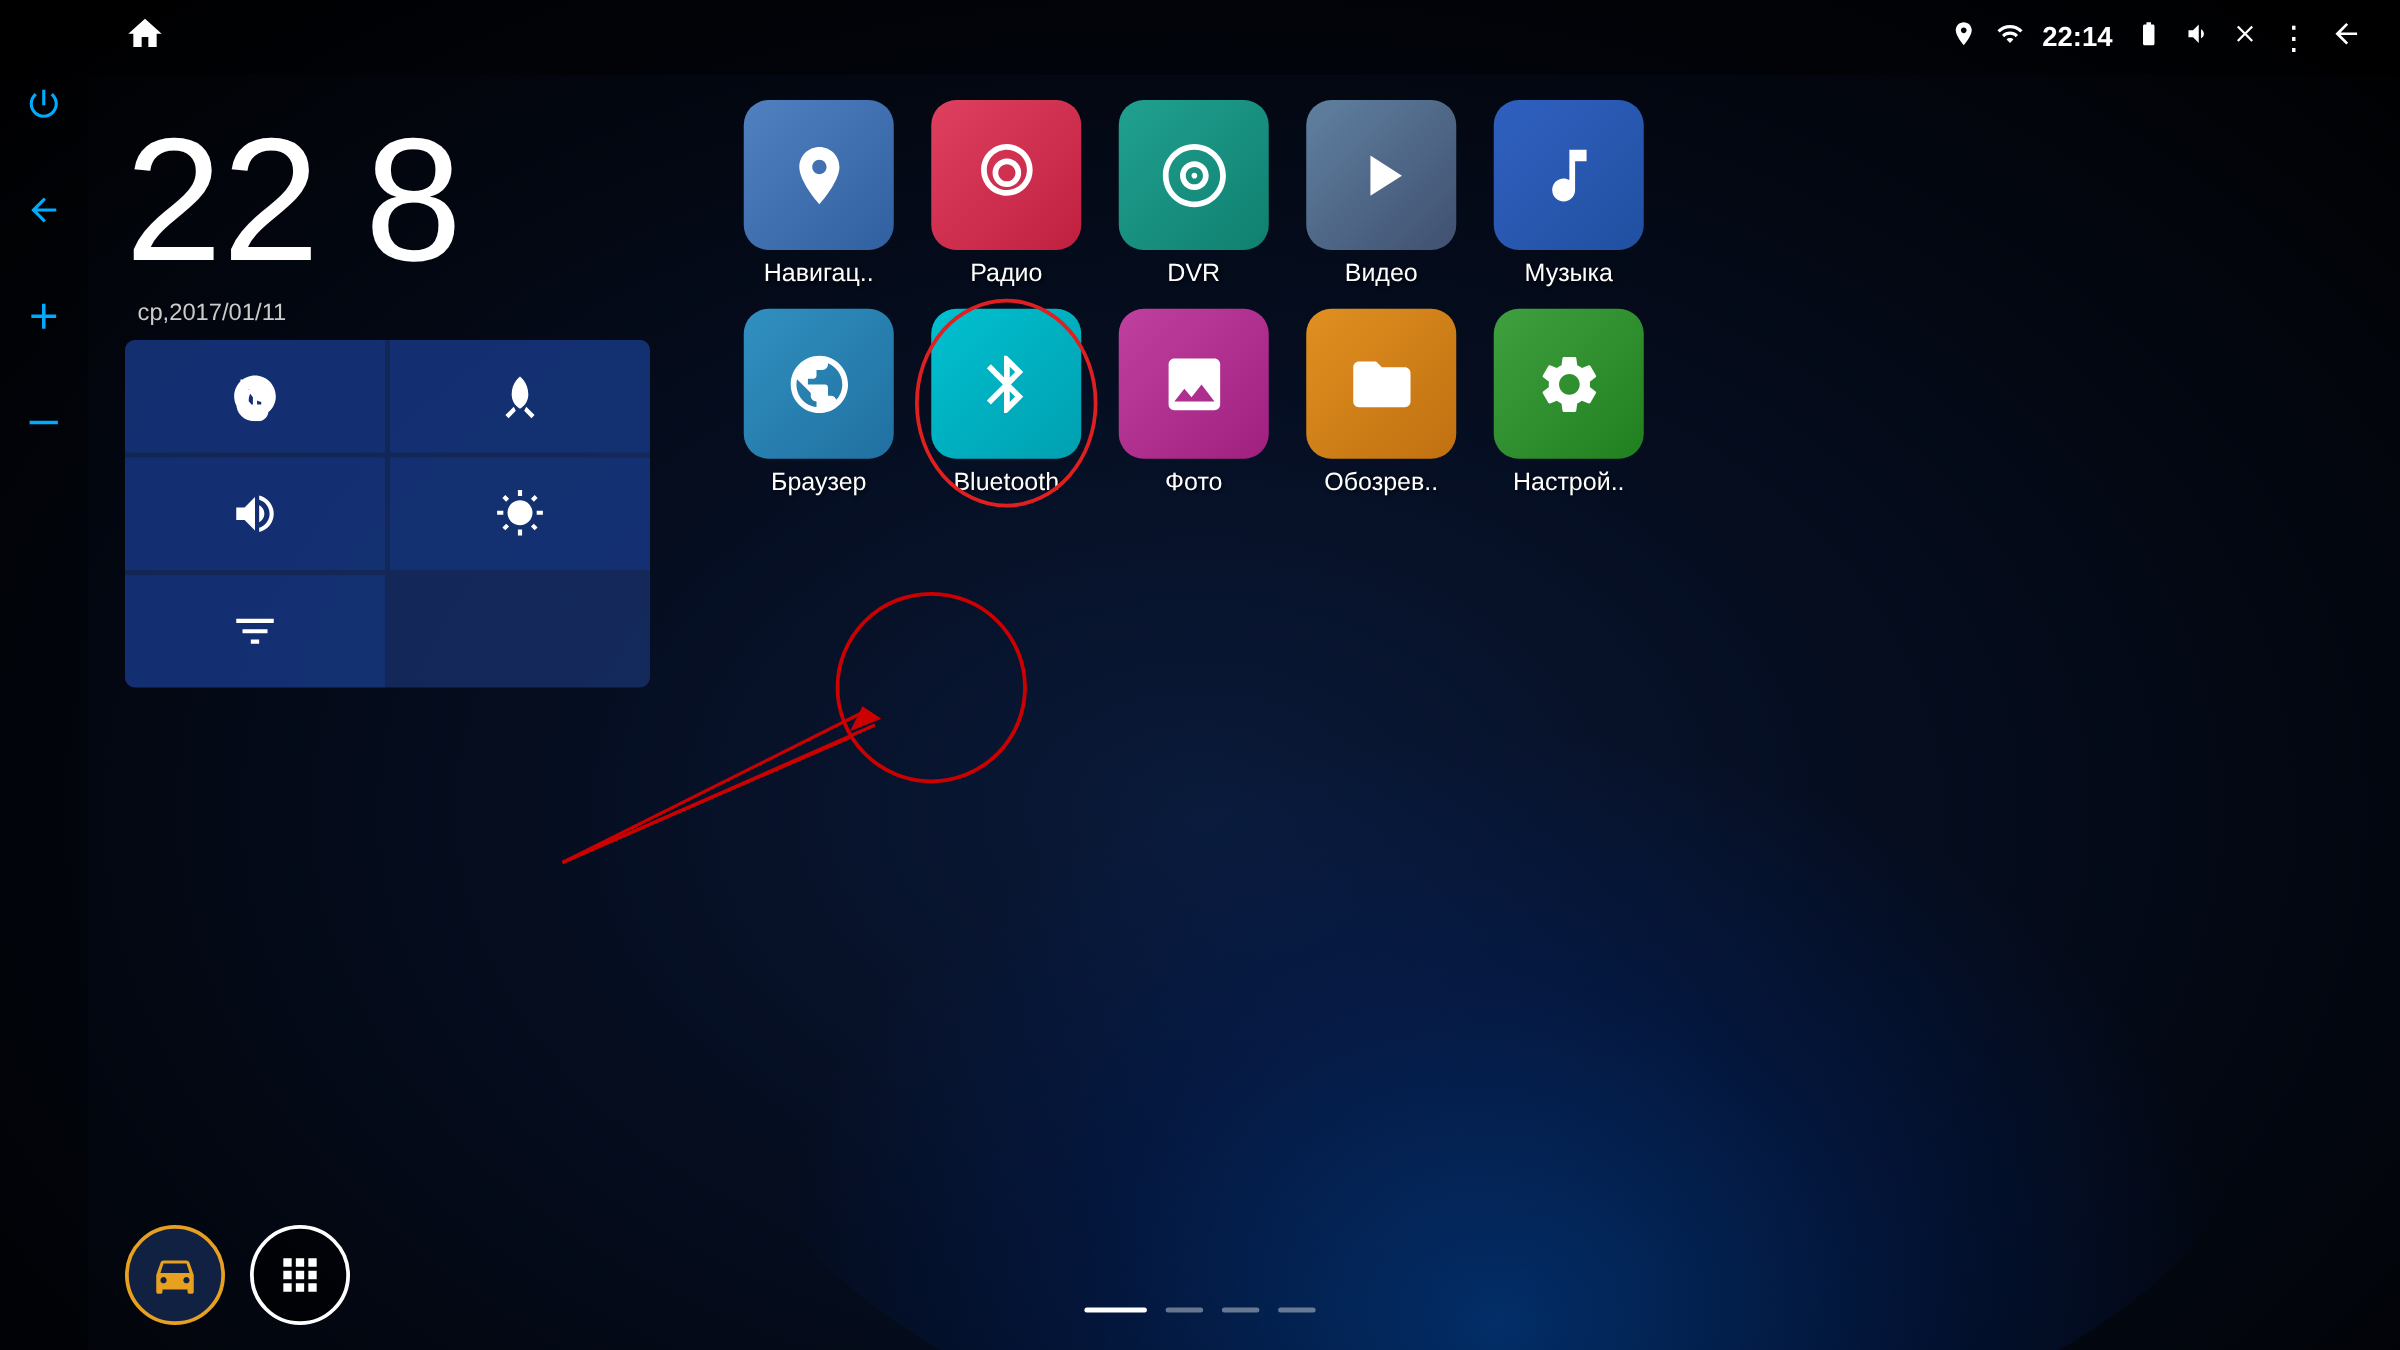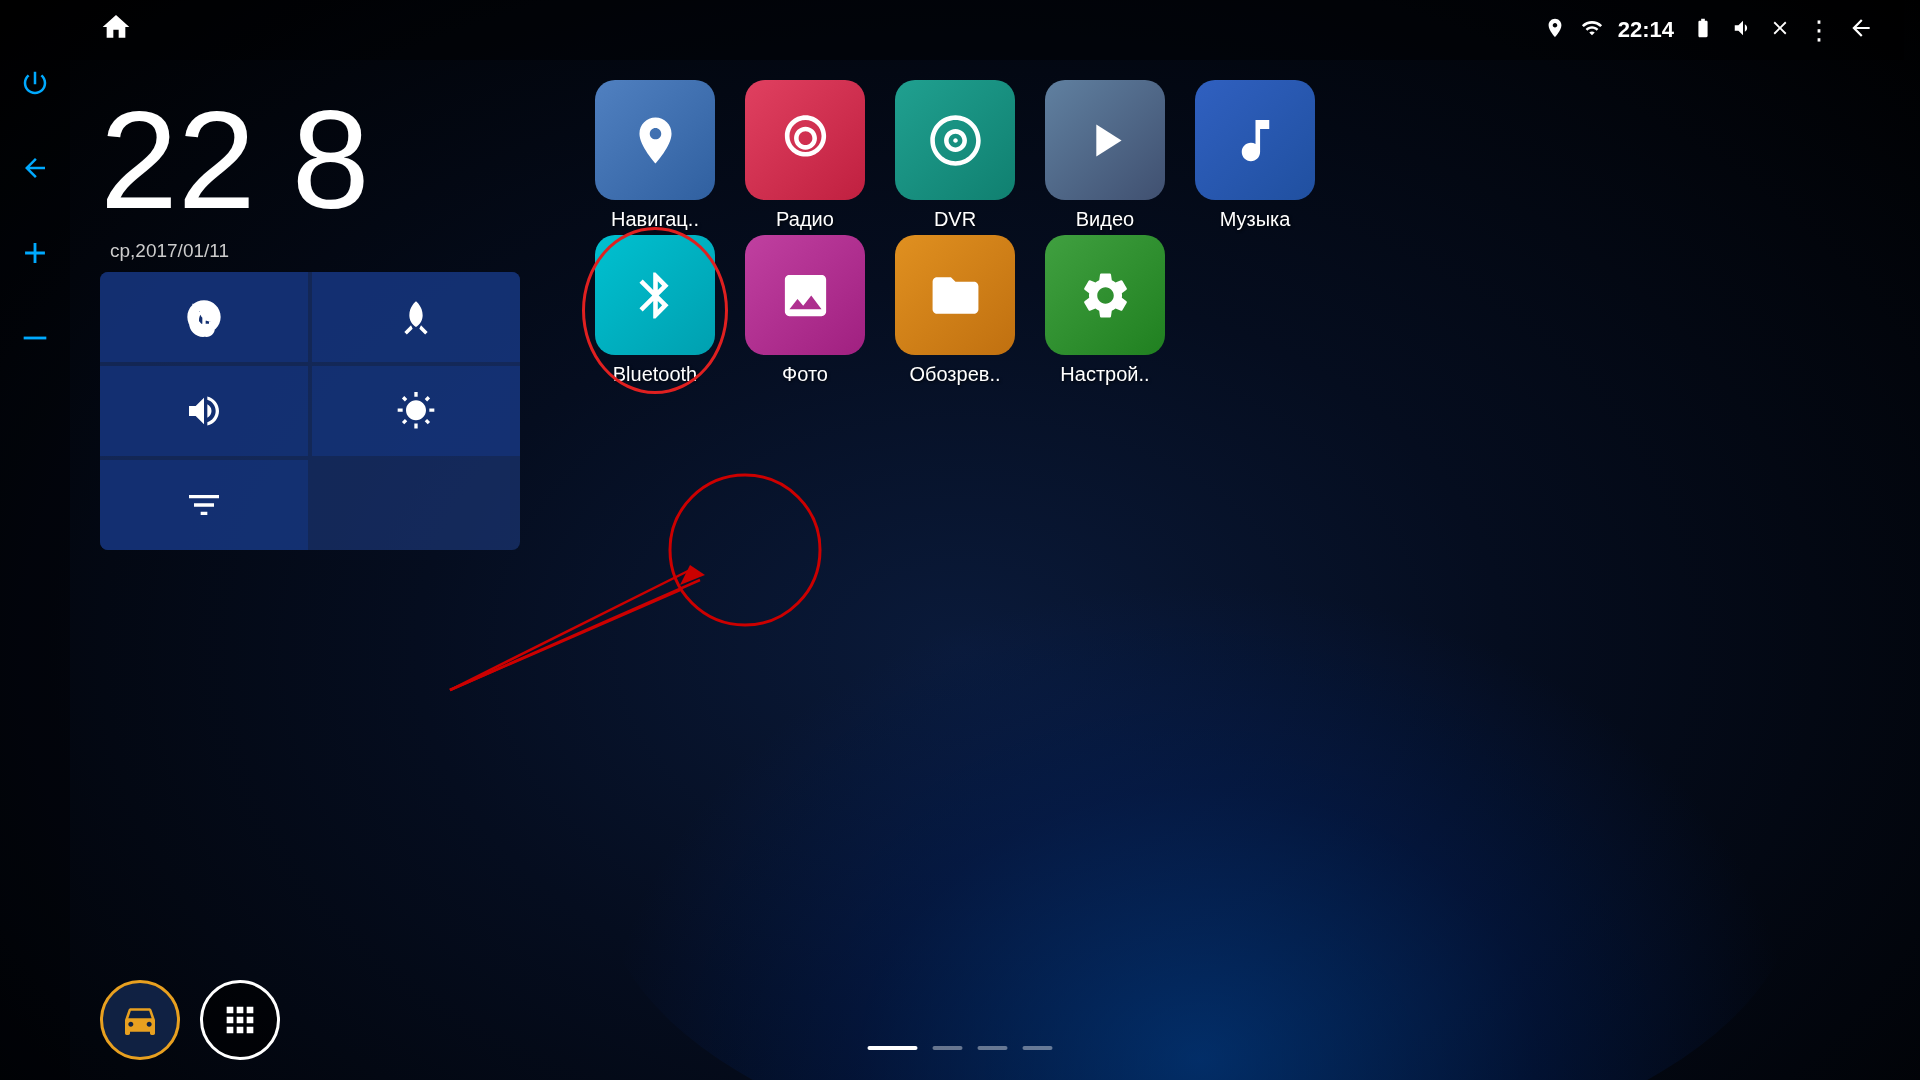--- a/index.html
+++ b/index.html
@@ -56,21 +56,21 @@
       color: #00aaff;
       font-size: 22px;
       cursor: pointer;
     }
 
     
     .status-bar {
       position: absolute;
       top: 0;
       left: 70px;
-      right: 16px;
+      right: 0;
       height: 60px;
       display: flex;
       align-items: center;
       justify-content: space-between;
       padding: 0 30px;
       background: rgba(0,0,0,0.4);
     }
 
     .status-left {
       display: flex;
@@ -188,21 +188,21 @@
       border-color: #fff;
       background: rgba(0,0,0,0.6);
     }
 
     
     .apps-grid {
       flex: 1;
       padding: 20px 40px;
       display: flex;
       flex-direction: column;
-      gap: 4px;
+      gap: 16px;
     }
 
     .apps-row {
       display: flex;
       gap: 20px;
       align-items: flex-start;
     }
 
     .app-item {
       display: flex;
@@ -450,20 +450,28 @@
           <div class="app-icon app-music">
             <svg viewBox="0 0 24 24" width="55" height="55" fill="#fff">
               <path d="M12 3v10.55c-.59-.34-1.27-.55-2-.55-2.21 0-4 1.79-4 4s1.79 4 4 4 4-1.79 4-4V7h4V3h-6z"></path>
             </svg>
           </div>
           <span class="app-label">Музыка</span>
         </div>
       </div>
 
       <div class="apps-row">
+        <div class="app-item">
+          <div class="app-icon app-browser">
+            <svg viewBox="0 0 24 24" width="55" height="55" fill="#fff">
+              <path d="M12 2C6.48 2 2 6.48 2 12s4.48 10 10 10 10-4.48 10-10S17.52 2 12 2zm-1 17.93c-3.95-.49-7-3.85-7-7.93 0-.62.08-1.21.21-1.79L9 15v1c0 1.1.9 2 2 2v1.93zm6.9-2.54c-.26-.81-1-1.39-1.9-1.39h-1v-3c0-.55-.45-1-1-1H8v-2h2c.55 0 1-.45 1-1V7h2c1.1 0 2-.9 2-2v-.41c2.93 1.19 5 4.06 5 7.41 0 2.08-.8 3.97-2.1 5.39z"></path>
+            </svg>
+          </div>
+          <span class="app-label">Браузер</span>
+        </div>
 
         <div class="app-item app-bluetooth-wrapper">
           <div class="app-icon app-bluetooth">
             <svg viewBox="0 0 24 24" width="55" height="55" fill="#fff">
               <path d="M17.71 7.71L12 2h-1v7.59L6.41 5 5 6.41 10.59 12 5 17.59 6.41 19 11 14.41V22h1l5.71-5.71-4.3-4.29 4.3-4.29zM13 5.83l1.88 1.88L13 9.59V5.83zm1.88 10.46L13 18.17v-3.76l1.88 1.88z"></path>
             </svg>
           </div>
           <span class="app-label">Bluetooth</span>
         </div>
 

